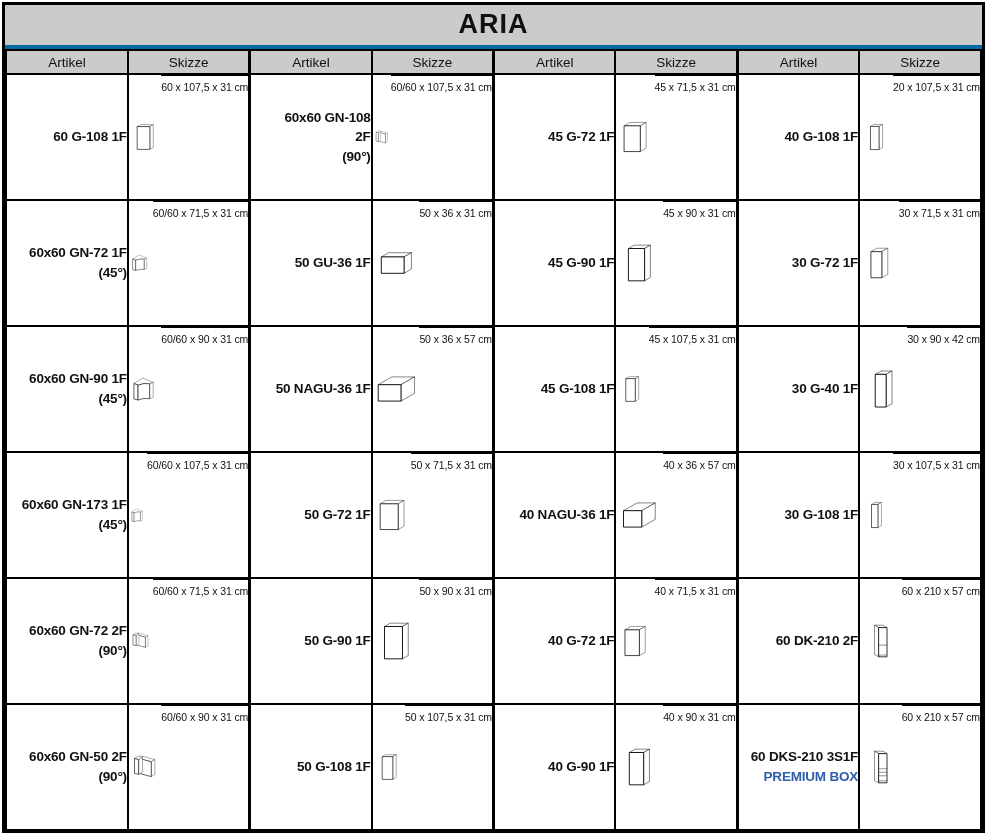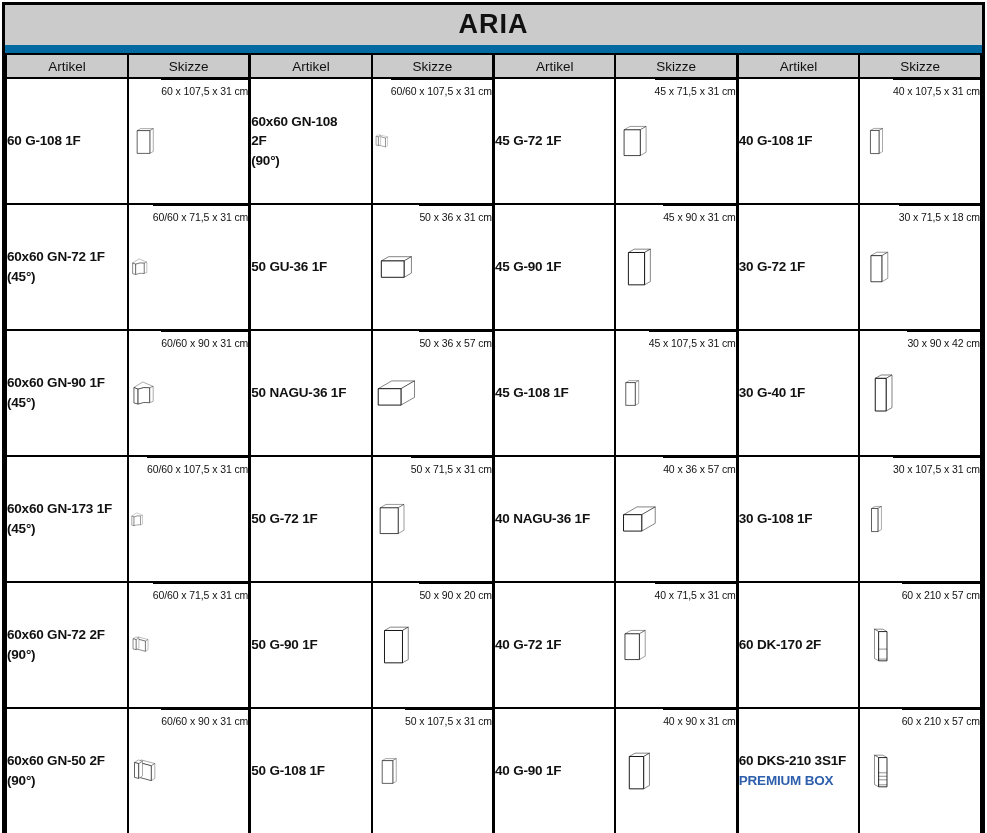--- a/index.html
+++ b/index.html
@@ -1,25 +1,25 @@
 <!DOCTYPE html>
 <html style="--hdr: #cbcbcb; --blue: #2e5fac;"><head>
 <meta charset="utf-8">
 <style>
   html,body{margin:0;padding:0;background:#ffffff;}
   body{width:987px;height:833px;font-family:"Liberation Sans",sans-serif;color:#111;}
   .catalog{margin:2px;border:3px solid #000;}
-  .title{background:var(--hdr,#cbcbcb);border-bottom:8px solid #0369a1;text-align:center;
+  .title{background:var(--hdr,#cbcbcb);border-bottom:4px solid #0369a1;text-align:center;
          font-weight:bold;font-size:27px;letter-spacing:1px;padding:4px 0 5px 0;}
   table{border-collapse:collapse;width:100%;table-layout:fixed;}
   th{background:var(--hdr,#cbcbcb);border:2px solid #000;font-weight:normal;
      font-size:13.5px;height:22px;padding:0;text-align:center;}
   td{border:2px solid #000;padding:0;}
   th.grp, td.grp{border-left:3px solid #000;}
-  td.artikel{text-align:left;font-weight:bold;font-size:13.5px;line-height:1.45;
+  td.artikel{text-align:right;font-weight:bold;font-size:13.5px;line-height:1.45;
              letter-spacing:-0.2px;}
   td.artikel .premium{color:var(--blue,#2e5fac);}
   td.skizze{height:124px;vertical-align:top;}
   .cellwrap{display:flex;height:124px;}
   .draw{flex:1;display:flex;align-items:center;justify-content:center;overflow:hidden;}
   .dims{border-top:1.5px solid #000;height:22px;line-height:22px;text-align:center;
         font-size:10.5px;letter-spacing:-0.1px;}
   svg .thin{fill:#fff;stroke:#101010;stroke-width:1.3;stroke-linejoin:round;}
   svg .thick{fill:#fff;stroke:#101010;stroke-width:2.4;stroke-linejoin:round;}
   svg line.thin{fill:none;}
@@ -99,21 +99,21 @@
           </td>
           <td class="skizze">
             <div class="cellwrap">
               <div class="draw">
                 <svg viewBox="0 0 118 100" width="118" height="100" aria-hidden="true">
                   <polygon class="thin" points="37.4,12.2 49.8,5 80.6,5 68.2,12.2"></polygon>
                   <polygon class="thin" points="68.2,12.2 80.6,5 80.6,87.8 68.2,95"></polygon>
                   <polygon class="thick" points="37.4,12.2 68.2,12.2 68.2,95 37.4,95"></polygon>
                 </svg>
               </div>
-              <div class="dims">40 x 107,5 x 31 cm</div>
+              <div class="dims">20 x 107,5 x 31 cm</div>
             </div>
           </td>
         </tr>
         <tr>
           <td class="artikel">
             <div>60x60 GN-72 1F</div>
             <div>(45°)</div>
           </td>
           <td class="skizze">
             <div class="cellwrap">
@@ -163,21 +163,21 @@
           </td>
           <td class="skizze">
             <div class="cellwrap">
               <div class="draw">
                 <svg viewBox="0 0 118 100" width="118" height="100" aria-hidden="true">
                   <polygon class="thin" points="33.3,15.4 51.3,5 84.7,5 66.7,15.4"></polygon>
                   <polygon class="thin" points="66.7,15.4 84.7,5 84.7,84.6 66.7,95"></polygon>
                   <polygon class="thick" points="33.3,15.4 66.7,15.4 66.7,95 33.3,95"></polygon>
                 </svg>
               </div>
-              <div class="dims">30 x 71,5 x 18 cm</div>
+              <div class="dims">30 x 71,5 x 31 cm</div>
             </div>
           </td>
         </tr>
         <tr>
           <td class="artikel">
             <div>60x60 GN-90 1F</div>
             <div>(45°)</div>
           </td>
           <td class="skizze">
             <div class="cellwrap">
@@ -327,40 +327,40 @@
           </td>
           <td class="skizze">
             <div class="cellwrap">
               <div class="draw">
                 <svg viewBox="0 0 118 100" width="118" height="100" aria-hidden="true">
                   <polygon class="thin" points="29,13.4 43.6,5 89,5 74.4,13.4"></polygon>
                   <polygon class="thin" points="74.4,13.4 89,5 89,86.6 74.4,95"></polygon>
                   <polygon class="thick" points="29,13.4 74.4,13.4 74.4,95 29,95"></polygon>
                 </svg>
               </div>
-              <div class="dims">50 x 90 x 20 cm</div>
+              <div class="dims">50 x 90 x 31 cm</div>
             </div>
           </td>
           <td class="artikel grp">
             <div>40 G-72 1F</div>
           </td>
           <td class="skizze">
             <div class="cellwrap">
               <div class="draw">
                 <svg viewBox="0 0 118 100" width="118" height="100" aria-hidden="true">
                   <polygon class="thin" points="27.7,15.4 45.7,5 90.3,5 72.3,15.4"></polygon>
                   <polygon class="thin" points="72.3,15.4 90.3,5 90.3,84.6 72.3,95"></polygon>
                   <polygon class="thick" points="27.7,15.4 72.3,15.4 72.3,95 27.7,95"></polygon>
                 </svg>
               </div>
               <div class="dims">40 x 71,5 x 31 cm</div>
             </div>
           </td>
           <td class="artikel grp">
-            <div>60 DK-170 2F</div>
+            <div>60 DK-210 2F</div>
           </td>
           <td class="skizze">
             <div class="cellwrap">
               <div class="draw">
                 <svg viewBox="0 0 118 100" width="118" height="100" aria-hidden="true">
                   <polygon class="thin" points="53,11.8 76.8,11.8 65,5 41.2,5"></polygon>
                   <polygon class="thin" points="53,11.8 41.2,5 41.2,88.2 53,95"></polygon>
                   <polygon class="thick" points="53,11.8 76.8,11.8 76.8,95 53,95"></polygon>
                   <line class="thin" x1="53.0" y1="61.7" x2="76.8" y2="61.7" stroke="#101010"></line>
                   <line class="thin" x1="53.0" y1="90.0" x2="76.8" y2="90.0" stroke="#101010"></line>

